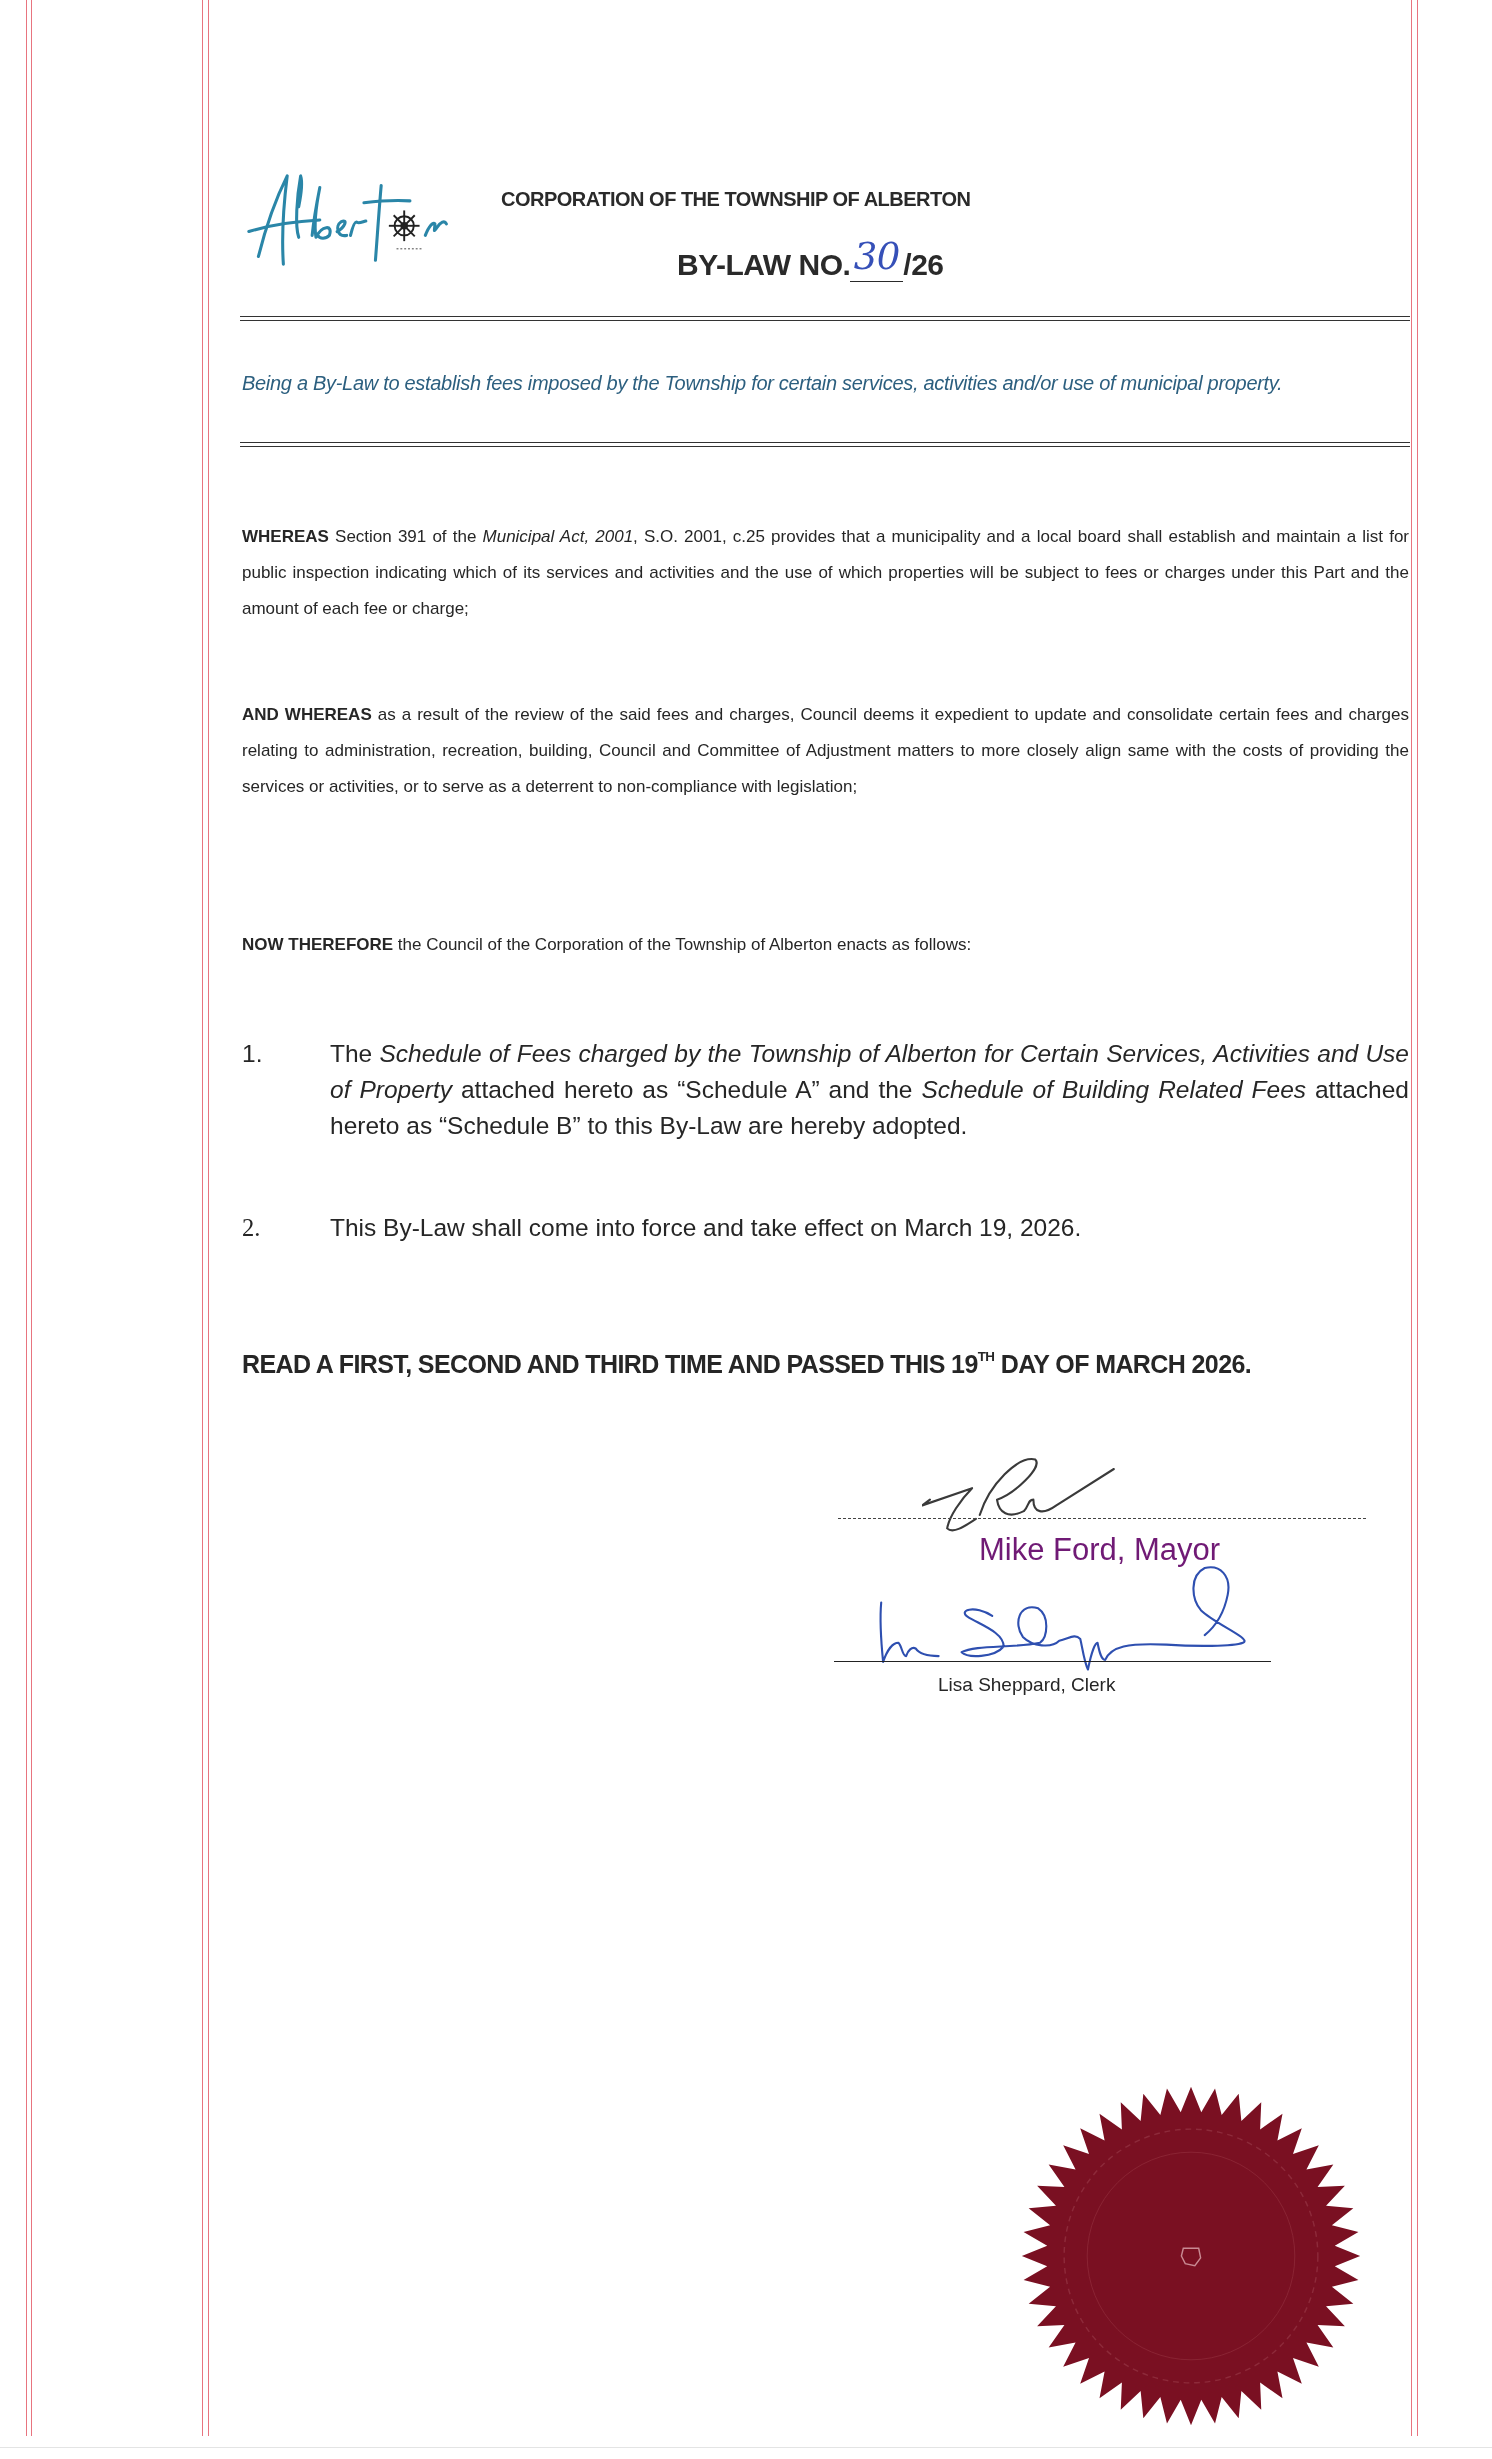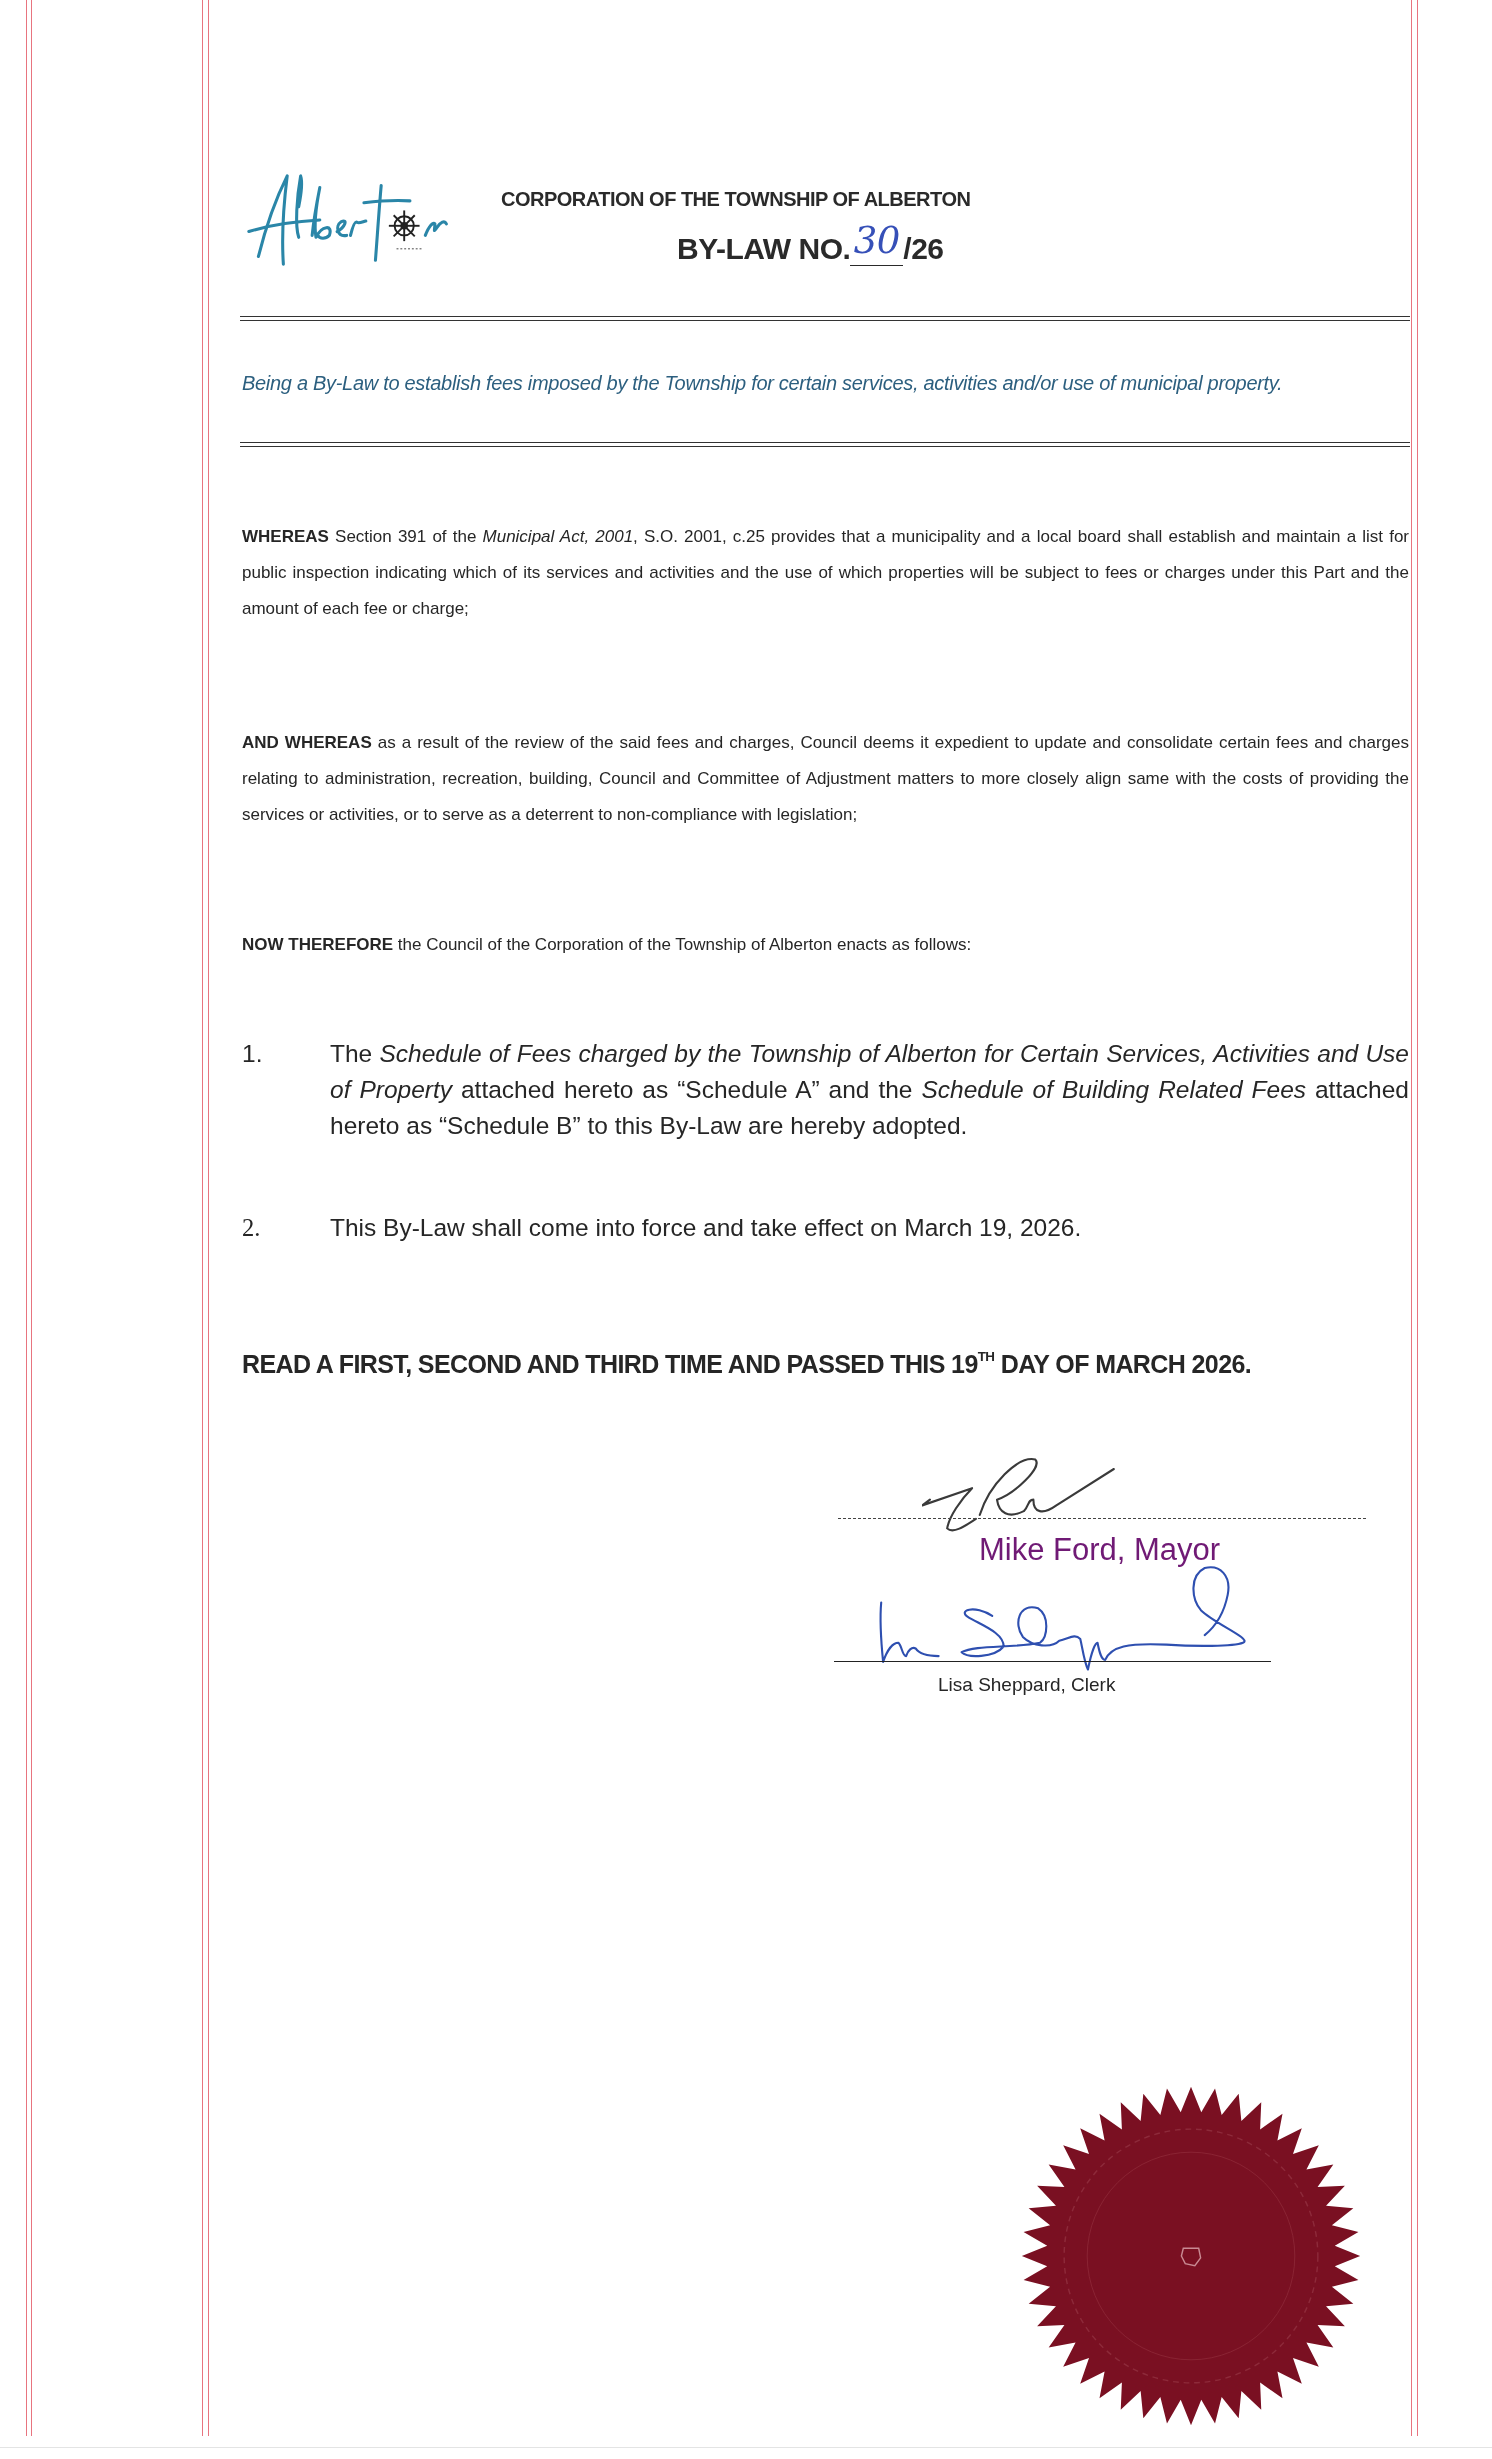--- a/index.html
+++ b/index.html
@@ -6,41 +6,41 @@
     body { width: 1493px; height: 2459px; position: relative; overflow: hidden;
            font-family: "Liberation Sans", sans-serif; color: #222; }
 
     .vline { position: absolute; top: 0; height: 2436px; width: 1.4px; background: #e8747f; }
     .bottom-edge { position: absolute; left: 0; width: 1493px; top: 2447px; height: 1px; background: #e4e4e4; }
 
     
     .logo { position: absolute; left: 245px; top: 168px; width: 211px; height: 106px; }
     .title { position: absolute; left: 501px; top: 188px; width: 788px; font-weight: bold;
              font-size: 20px; letter-spacing: -0.5px; color: #2a2a2a; white-space: nowrap; }
-    .bylaw-no { position: absolute; left: 677px; top: 228px; font-weight: bold; font-size: 30px;
+    .bylaw-no { position: absolute; left: 677px; top: 244px; font-weight: bold; font-size: 30px;
                 letter-spacing: -0.5px; color: #2a2a2a; white-space: nowrap; }
     .bylaw-no .blank { display: inline-block; min-width: 53px; border-bottom: 1.9px solid #2a2a2a;
                        text-align: center; line-height: 1; }
     .bylaw-no .hand { color: #3650b8; font-family: "DejaVu Serif", serif; font-weight: normal;
                       font-style: italic; font-size: 37px; position: relative; top: -5.8px; }
 
     .rule { position: absolute; left: 240px; width: 1170px; height: 4.8px;
             border-top: 1.9px solid #333; border-bottom: 1.9px solid #333; box-sizing: border-box; }
     .rule.r1 { top: 316px; }
     .rule.r2 { top: 442px; }
 
     .subtitle { position: absolute; left: 242px; top: 368px; width: 1167px; font-style: italic;
                 font-size: 20px; line-height: 31px; color: #2c5f7f; letter-spacing: -0.3px; }
 
     
     .para { position: absolute; left: 242px; width: 1167px; font-size: 17px; line-height: 36px;
             text-align: justify; color: #262626; }
     .para b { font-weight: bold; }
     .p1 { top: 519px; }
-    .p2 { top: 697px; margin-top: 28px; }
+    .p2 { top: 697px; }
     .p3 { top: 927px; }
 
     .list-item { position: absolute; left: 242px; width: 1167px; font-size: 24.5px; line-height: 36px;
                  color: #262626; }
     .list-item .num { position: absolute; left: 0; top: 0; }
     .list-item .num.serif { font-family: "Liberation Serif", serif; }
     .list-item .txt { margin-left: 88px; text-align: justify; }
     .li1 { top: 1036px; }
     .li2 { top: 1210px; }
 

